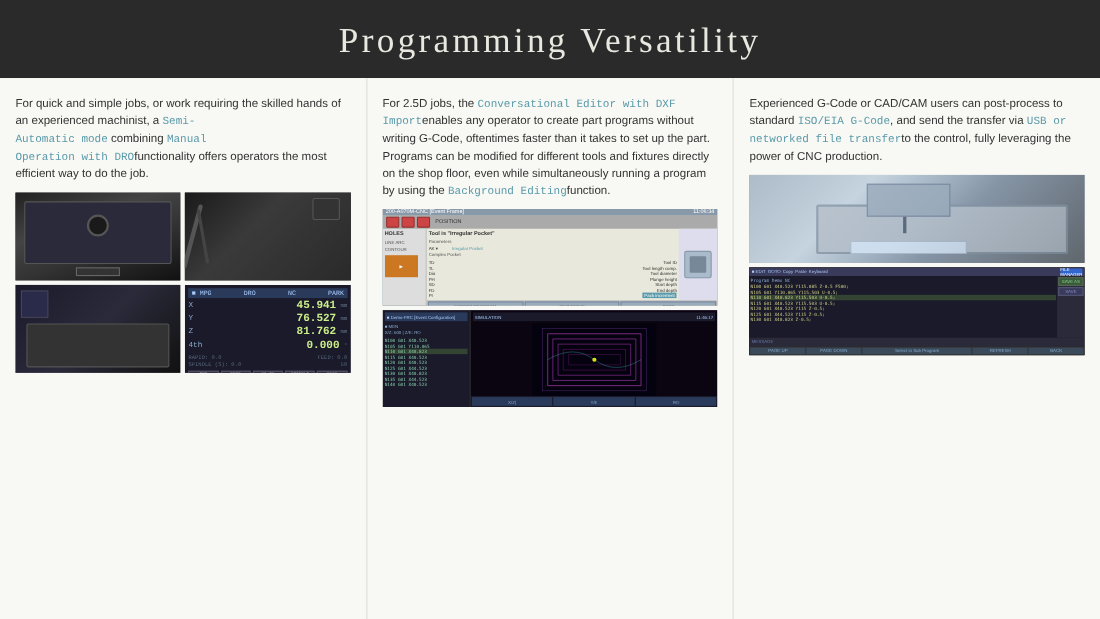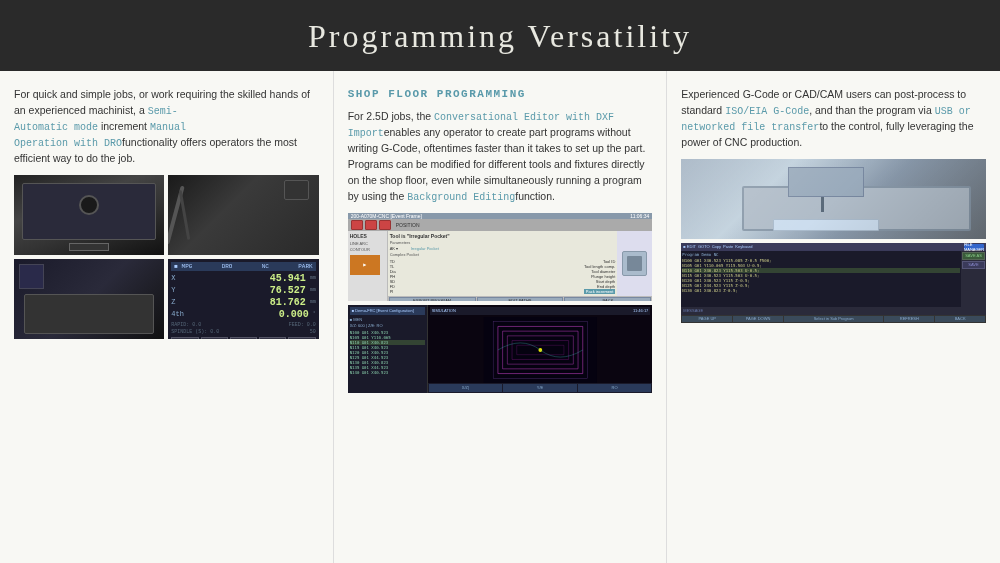--- a/index.html
+++ b/index.html
@@ -176,21 +176,21 @@
 <div class="page-container">
 
   <div class="header">
     <span>Programming Versatility</span>
   </div>
 
   <div class="main-content">
 
     <div class="column">
       <p class="section-body">
-        <span>For quick and simple jobs, or work requiring the skilled hands of an experienced machinist, a </span><span class="highlight-link">Semi-<br>Automatic mode</span><span> increment </span><span class="highlight-link">Manual<br>Operation with DRO</span><span>functionality offers operators the most efficient way to do the job.</span>
+        <span>For quick and simple jobs, or work requiring the skilled hands of an experienced machinist, a </span><span class="highlight-link">Semi-<br>Automatic mode</span><span> combining </span><span class="highlight-link">Manual<br>Operation with DRO</span><span>functionality offers operators the most efficient way to do the job.</span>
       </p>
 
       <div class="image-grid">
 
         <div class="img-placeholder img-top-left">
           <div style="width:100%;height:100%;background:linear-gradient(160deg,#222 0%,#444 35%,#333 60%,#111 100%);position:relative;">
             <div style="position:absolute;top:8px;left:8px;right:8px;bottom:15px;background:#2a2a3a;border:1px solid #555;border-radius:2px;"></div>
             <div style="position:absolute;bottom:4px;left:50%;transform:translateX(-50%);width:40px;height:8px;background:#333;border:1px solid #666;"></div>
             <div style="position:absolute;top:20px;left:50%;transform:translateX(-50%);width:20px;height:20px;background:#1a1a1a;border-radius:50%;border:2px solid #555;"></div>
           </div>
@@ -253,21 +253,20 @@
               <div style="flex:1;height:8px;background:#334;border:1px solid #556;font-size:4px;color:#889;display:flex;align-items:center;justify-content:center;">GO TO</div>
               <div style="flex:1;height:8px;background:#334;border:1px solid #556;font-size:4px;color:#889;display:flex;align-items:center;justify-content:center;">SPINDLE</div>
               <div style="flex:1;height:8px;background:#334;border:1px solid #556;font-size:4px;color:#889;display:flex;align-items:center;justify-content:center;">BACK</div>
             </div>
           </div>
         </div>
       </div>
     </div>
 
     <div class="column">
-      <div class="section-title">SHOP FLOOR PROGRAMMING</div>
       <p class="section-body">
         <span>For 2.5D jobs, the </span><span class="highlight-link">Conversational Editor with DXF Import</span><span>enables any operator to create part programs without writing G-Code, oftentimes faster than it takes to set up the part. Programs can be modified for different tools and fixtures directly on the shop floor, even while simultaneously running a program by using the </span><span class="highlight-link">Background Editing</span><span>function.</span>
       </p>
 
       <div class="image-grid-single">
 
         <div class="img-placeholder shop-img-top">
           <div style="width:100%;height:100%;background:#ccccbb;display:flex;flex-direction:column;overflow:hidden;">
 
             <div style="height:10px;background:#8899aa;display:flex;align-items:center;padding:0 3px;font-size:5px;color:#fff;gap:3px;">
@@ -405,21 +404,21 @@
                 <div style="flex:1;height:8px;background:#2a3a5a;font-size:4px;color:#88aacc;display:flex;align-items:center;justify-content:center;">RO</div>
               </div>
             </div>
           </div>
         </div>
       </div>
     </div>
 
     <div class="column">
       <p class="section-body">
-        <span>Experienced G-Code or CAD/CAM users can post-process to standard </span><span class="highlight-link">ISO/EIA G-Code</span><span>, and than the program via </span><span class="highlight-link">USB or networked file transfer</span><span>to the control, fully leveraging the power of CNC production.</span>
+        <span>Experienced G-Code or CAD/CAM users can post-process to standard </span><span class="highlight-link">ISO/EIA G-Code</span><span>, and send the transfer via </span><span class="highlight-link">USB or networked file transfer</span><span>to the control, fully leveraging the power of CNC production.</span>
       </p>
 
       <div class="image-grid-single">
 
         <div class="img-placeholder gcode-img" style="height:80px;">
           <div style="width:100%;height:100%;background:linear-gradient(135deg,#9aabbc 0%,#c0d0dc 30%,#8a9aac 60%,#707880 100%);position:relative;">
 
             <div style="position:absolute;bottom:8px;left:20%;right:5%;height:45px;background:#b0bcc8;border:2px solid #8898a8;border-radius:2px;"></div>
 
             <div style="position:absolute;top:8px;left:35%;width:25%;height:30px;background:#9aabbc;border:1px solid #7888a0;"></div>

